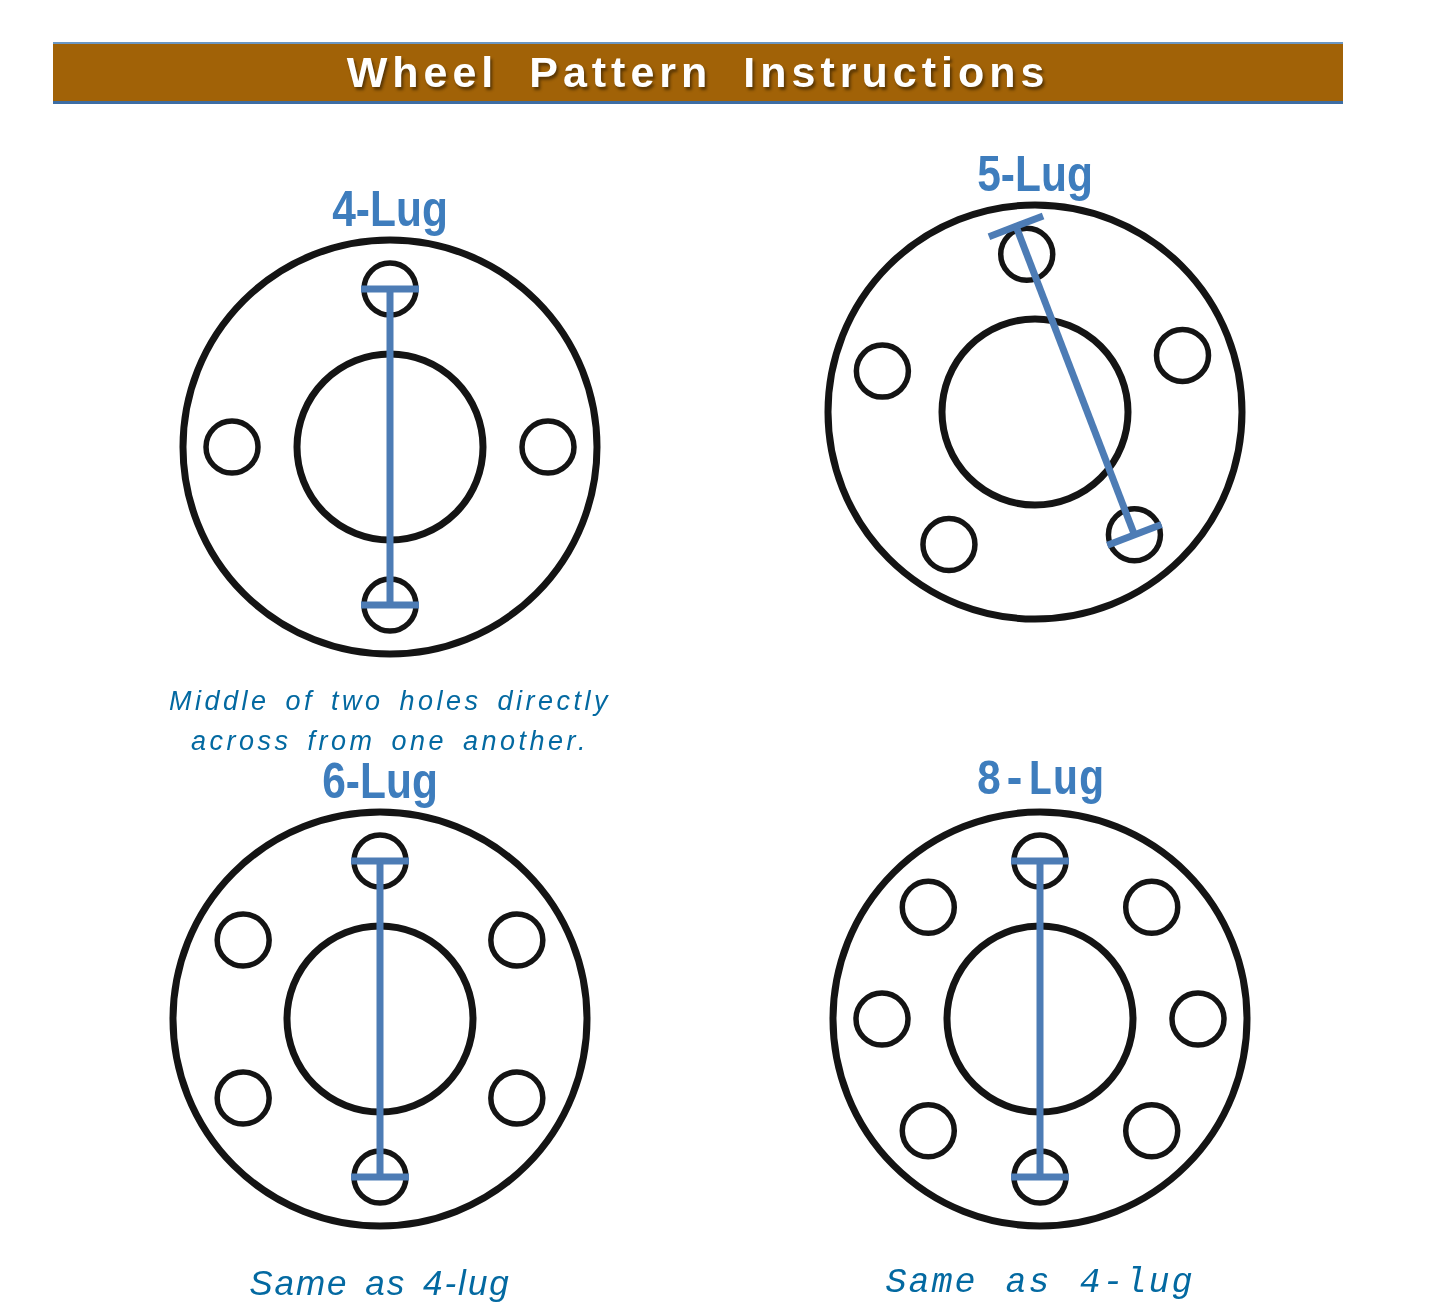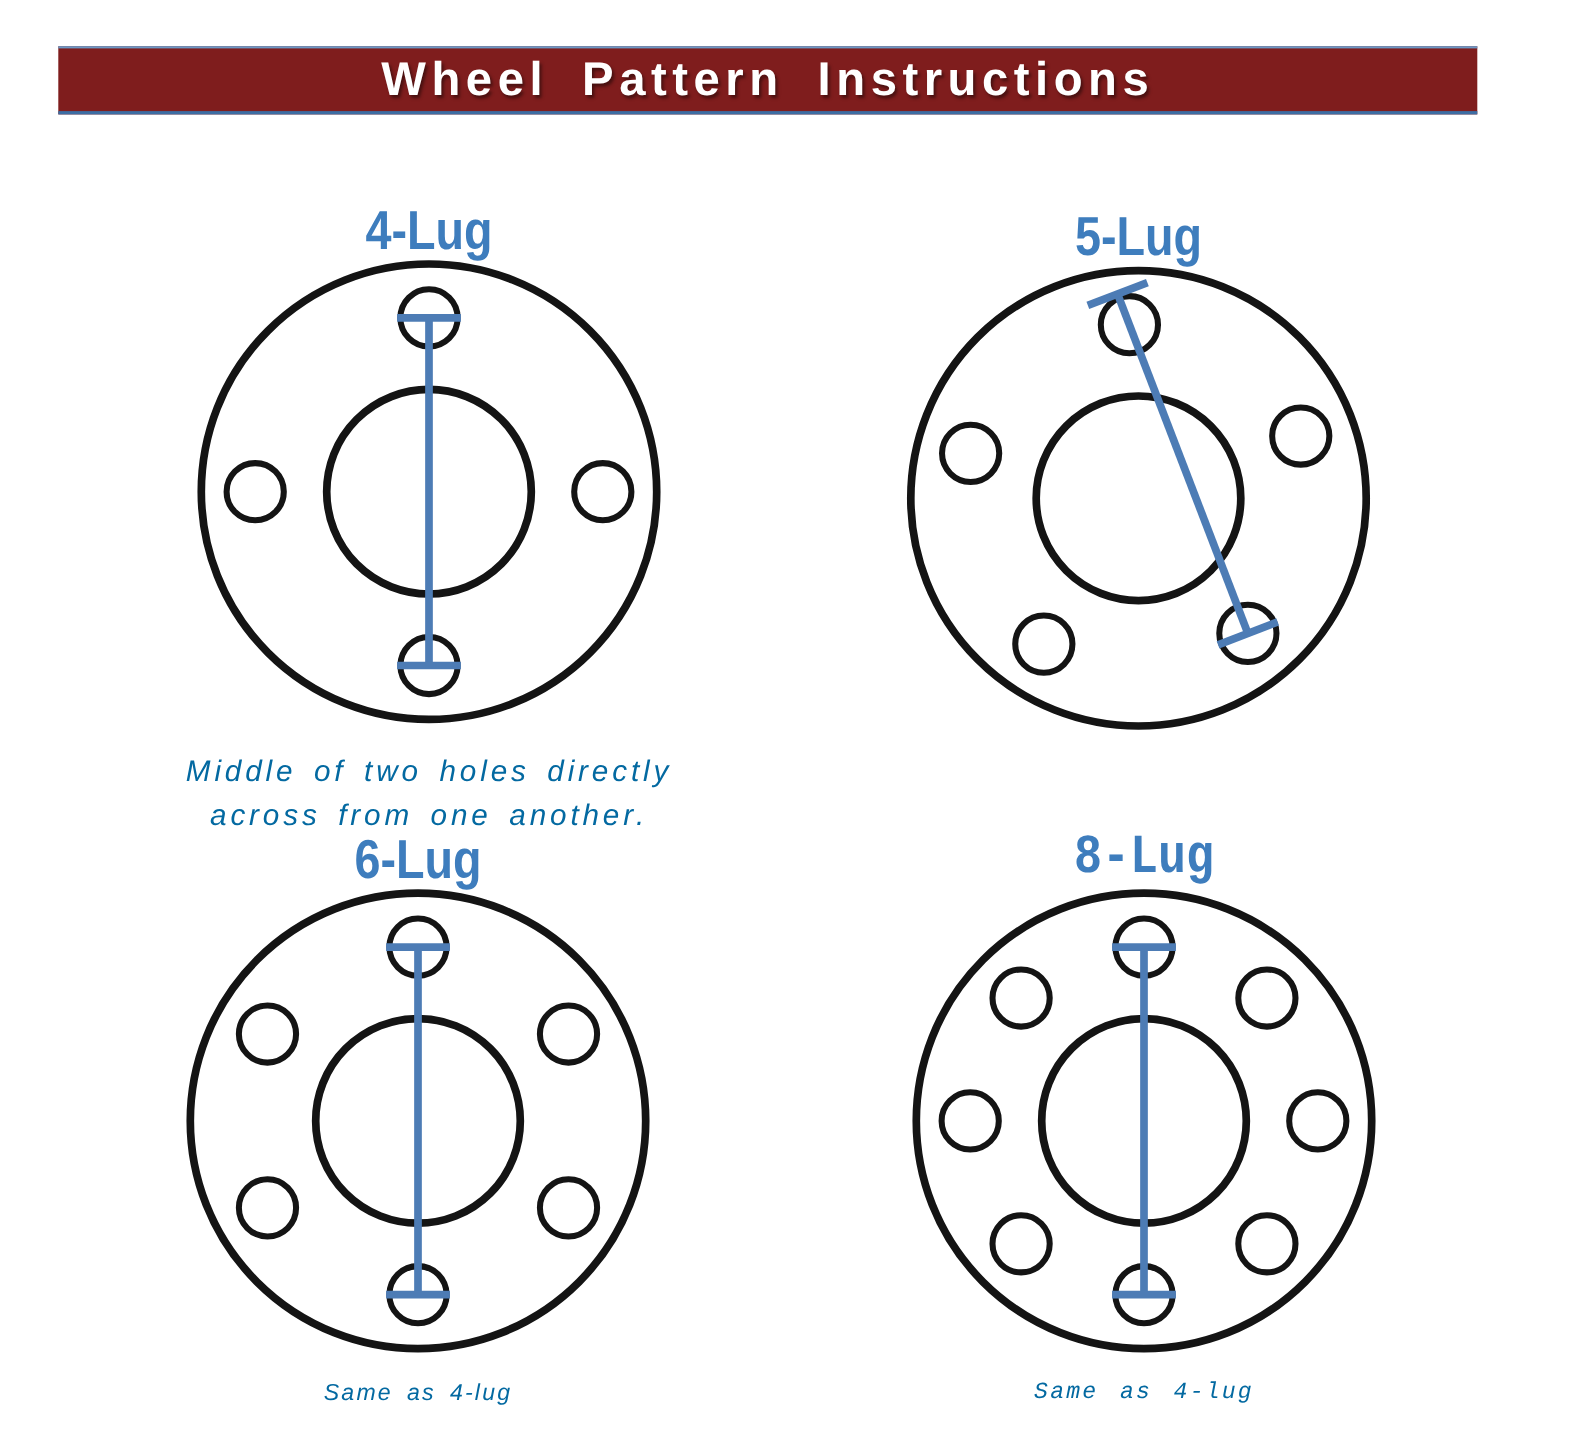--- a/index.html
+++ b/index.html
@@ -14,21 +14,21 @@
     height: 1302px;
     background: #ffffff;
     overflow: hidden;
   }
   .title-bar {
     position: absolute;
     left: 53px;
     top: 42px;
     width: 1290px;
     height: 62px;
-    background: #7f1d1d;
+    background: #a16207;
     border-top: 2px solid #6b97c4;
     border-bottom: 3px solid #3d6da3;
     box-sizing: border-box;
     display: flex;
     align-items: center;
     justify-content: center;
   }
   .title-bar .title-text {
     color: #ffffff;
     font-size: 43px;
@@ -37,21 +37,21 @@
     word-spacing: 14px;
     text-shadow: 2px 3px 3px rgba(0,0,0,0.45);
     white-space: nowrap;
   }
   .wheel-panel {
     position: absolute;
     width: 540px;
     text-align: center;
   }
   .wheel-panel.p0 { left: 120px; top: 148px; margin-top: 35px; }
-  .wheel-panel.p1 { left: 765px; top: 148px; margin-top: 41px; }
+  .wheel-panel.p1 { left: 765px; top: 148px; }
   .wheel-panel.p2 { left: 110px; top: 755px; }
   .wheel-panel.p3 { left: 770px; top: 755px; font-family: Liberation Mono, monospace; }
   .wheel-label {
     height: 52px;
     line-height: 52px;
     color: #3e7dbd;
     font-size: 50px;
     font-weight: 800;
   }
   .wheel-label .condense {
@@ -67,22 +67,22 @@
     margin-top: 14px;
     color: #0369a1;
     font-size: 27px;
     font-style: italic;
     letter-spacing: 3.5px;
     word-spacing: 5px;
     line-height: 40px;
     white-space: pre-line;
   }
   .wheel-caption.small-caption {
-    margin-top: 8px;
-    font-size: 21px;
+    margin-top: 24px;
+    font-size: 35px;
     letter-spacing: 2px;
   }
 </style>
 </head>
 <body>
 
 <div class="page">
 
   <div class="title-bar">
     <span class="title-text">Wheel Pattern Instructions</span>

